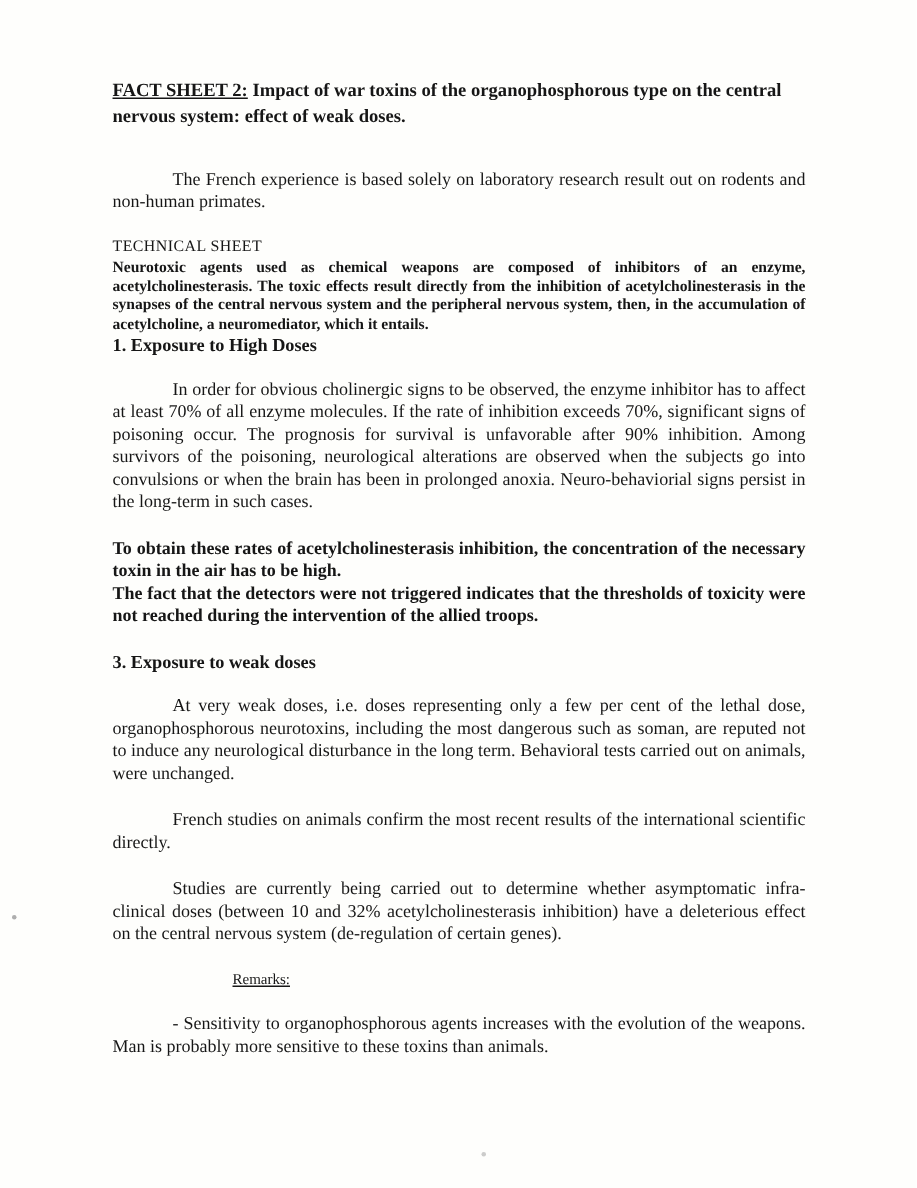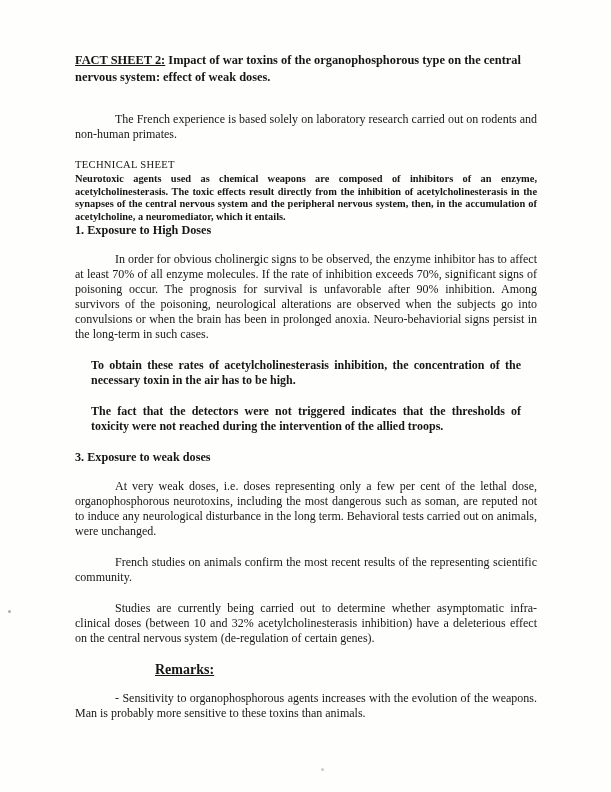--- a/index.html
+++ b/index.html
@@ -53,29 +53,29 @@
     margin-bottom: 16px;
   }
   .h {
     font-size: 12.2px;
     line-height: 15px;
     font-weight: bold;
     margin: 0 0 14px 0;
   }
   p.boldpara {
     font-weight: bold;
-    margin: 16px;
+    margin: 0;
   }
   p.boldpara-last {
     margin-bottom: 16px;
   }
   .remarks {
-    font-size: 14px;
+    font-size: 10px;
     line-height: 15px;
-    font-weight: bold;
+    font-weight: normal;
     text-decoration: underline;
     margin: 0 0 0 80px;
     padding: 0 0 14px 0;
   }
   .artifact {
     position: absolute;
     background: #9a9a9a;
     border-radius: 50%;
   }
   .artifact-left {
@@ -96,33 +96,33 @@
 </head>
 <body>
 
 <div class="page">
 
   <div class="title">
     <span class="u">FACT SHEET 2:</span>
     <span>Impact of war toxins of the organophosphorous type on the central nervous system:  effect of weak doses.</span>
   </div>
 
-  <p class="body indent">The French experience is based solely on laboratory research carried out on rodents and non-human primates.</p>
+  <p class="body indent">The French experience is based solely on laboratory research result out on rodents and non-human primates.</p>
 
   <div class="tn-heading">TECHNICAL SHEET</div>
   <p class="tn">Neurotoxic agents used as chemical weapons are composed of inhibitors of an enzyme, acetylcholinesterasis. The toxic effects result directly from the inhibition of acetylcholinesterasis in the synapses of the central nervous system and the peripheral nervous system, then, in the accumulation of acetylcholine, a neuromediator, which it entails.</p>
 
   <div class="h">1. Exposure to High Doses</div>
   <p class="body indent">In order for obvious cholinergic signs to be observed, the enzyme inhibitor has to affect at least 70% of all enzyme molecules.  If the rate of inhibition exceeds 70%, significant signs of poisoning occur.  The prognosis for survival is unfavorable after 90% inhibition. Among survivors of the poisoning, neurological alterations are observed when the subjects go into convulsions or when the brain has been in prolonged anoxia.  Neuro-behaviorial signs persist in the long-term in such cases.</p>
   <p class="body boldpara">To obtain these rates of acetylcholinesterasis inhibition, the concentration of the necessary toxin in the air has to be high.</p>
   <p class="body boldpara boldpara-last">The fact that the detectors were not triggered indicates that the thresholds of toxicity were not reached during the intervention of the allied troops.</p>
 
   <div class="h">3. Exposure to weak doses</div>
   <p class="body indent">At very weak doses, i.e. doses representing only a few per cent of the lethal dose, organophosphorous neurotoxins, including the most dangerous such as soman, are reputed not to induce any neurological disturbance in the long term.  Behavioral tests carried out on animals, were unchanged.</p>
-  <p class="body indent">French studies on animals confirm the most recent results of the representing scientific community.</p>
+  <p class="body indent">French studies on animals confirm the most recent results of the international scientific directly.</p>
   <p class="body indent">Studies are currently being carried out to determine whether asymptomatic infra-clinical doses (between 10 and 32% acetylcholinesterasis inhibition) have a deleterious effect on the central nervous system (de-regulation of certain genes).</p>
 
   <div class="remarks">Remarks:</div>
   <p class="body indent">- Sensitivity to organophosphorous agents increases with the evolution of the weapons. Man is probably more sensitive to these toxins than animals.</p>
 
   <span class="artifact artifact-left"></span>
   <span class="artifact artifact-bottom"></span>
 
 </div>
 

